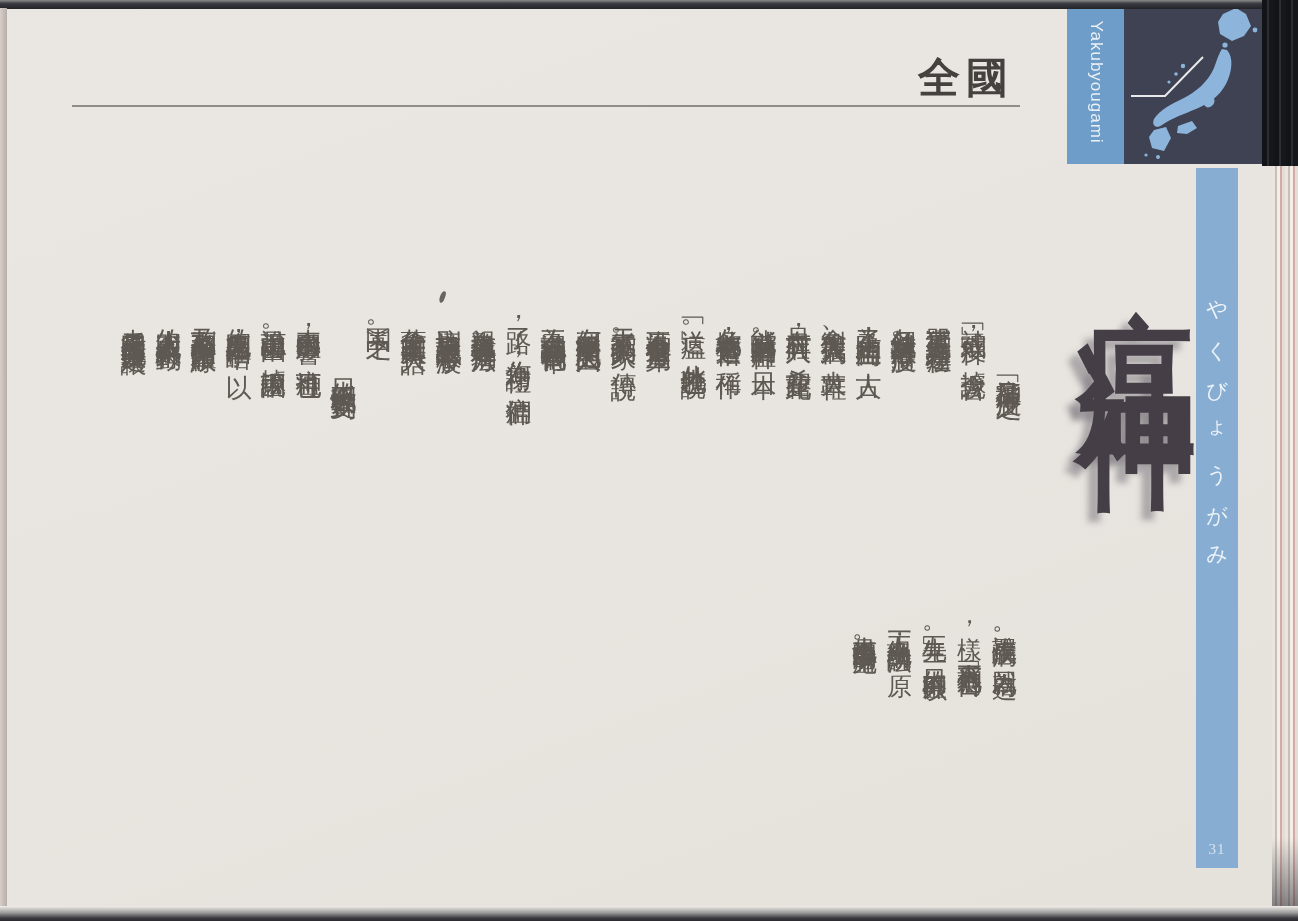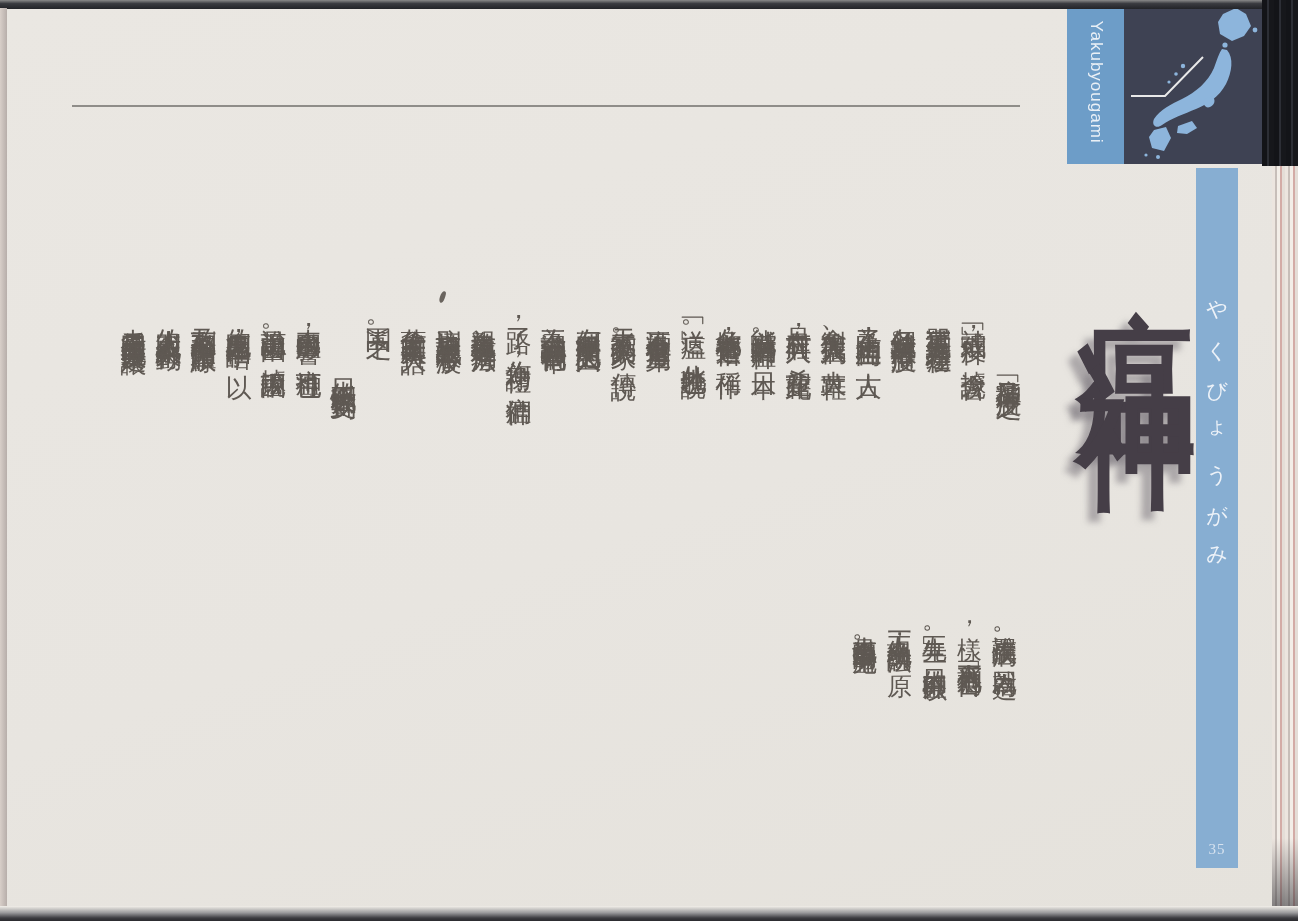--- a/index.html
+++ b/index.html
@@ -63,20 +63,21 @@
   .article-body-bottom .vcol{font-size:25px;line-height:26px;letter-spacing:1.5px;}
   .indent-2{padding-top:50px;}
   .scan-artifact{position:absolute;left:434px;top:283px;width:5px;height:12px;
     border-radius:60% 40% 50% 50%;background:#6a645e;transform:rotate(18deg);}
 </style>
 </head>
 <body>
 
 <div class="book-page">
 
+  <div class="region-header">全國</div>
   <div class="header-rule"></div>
 
   <div class="article-title">瘟神</div>
 
   <div class="scan-artifact"></div>
 
   <div class="vband article-body-top">
     <div class="vcol indent-2">瘟神又稱「瘟疫之</div>
     <div class="vcol">神」或「疫神」，據說會</div>
     <div class="vcol">單獨或是五人一組遊蕩在</div>
@@ -109,21 +110,21 @@
     <div class="vcol">誰罹患疾病。就因為這</div>
     <div class="vcol">樣，有人稱祂們為「一目</div>
     <div class="vcol">五先生」。日本的瘟神以</div>
     <div class="vcol">五人一組出現的說法，原</div>
     <div class="vcol">本也是源自中國的瘟鬼。</div>
   </div>
 </div>
 
 <div class="furigana-strip">
   <div class="furigana-text">やくびょうがみ</div>
-  <div class="page-number">35</div>
+  <div class="page-number">31</div>
 </div>
 
 <div class="corner-tab-romaji">
   <span>Yakubyougami</span>
 </div>
 <div class="map-square">
   <svg viewBox="0 0 138 164" xmlns="http://www.w3.org/2000/svg">
 
     <path d="M99,14 L112,8 L122,14 L127,26 L120,36 L108,41 L96,34 L94,22 Z" fill="#8db5dc"></path>
     <circle cx="131" cy="30" r="2.4" fill="#8db5dc"></circle>

